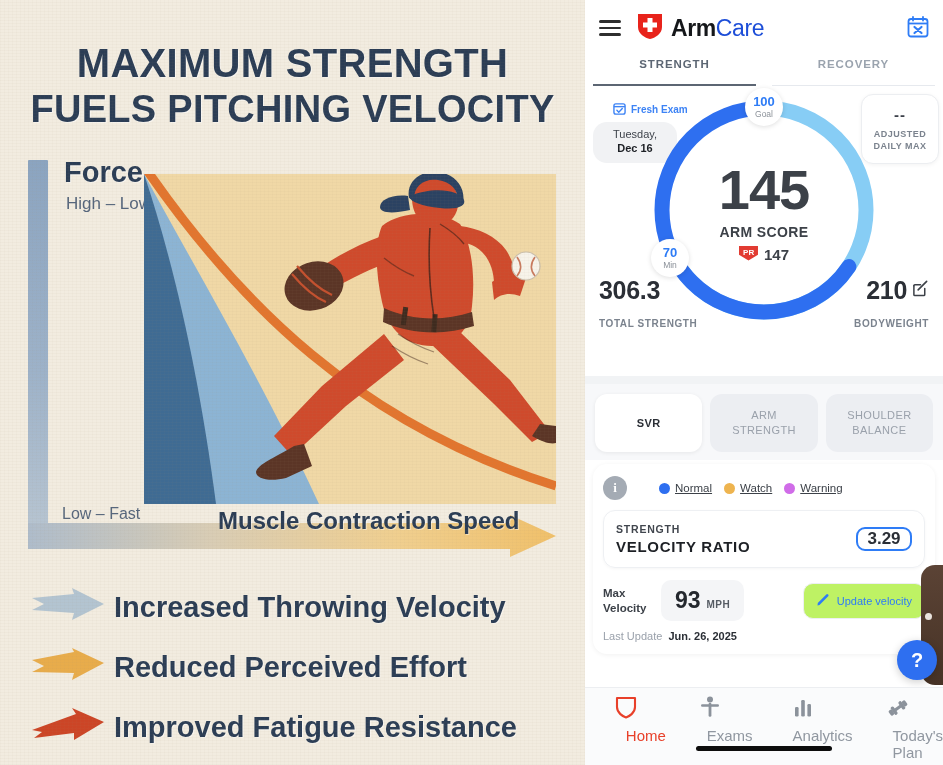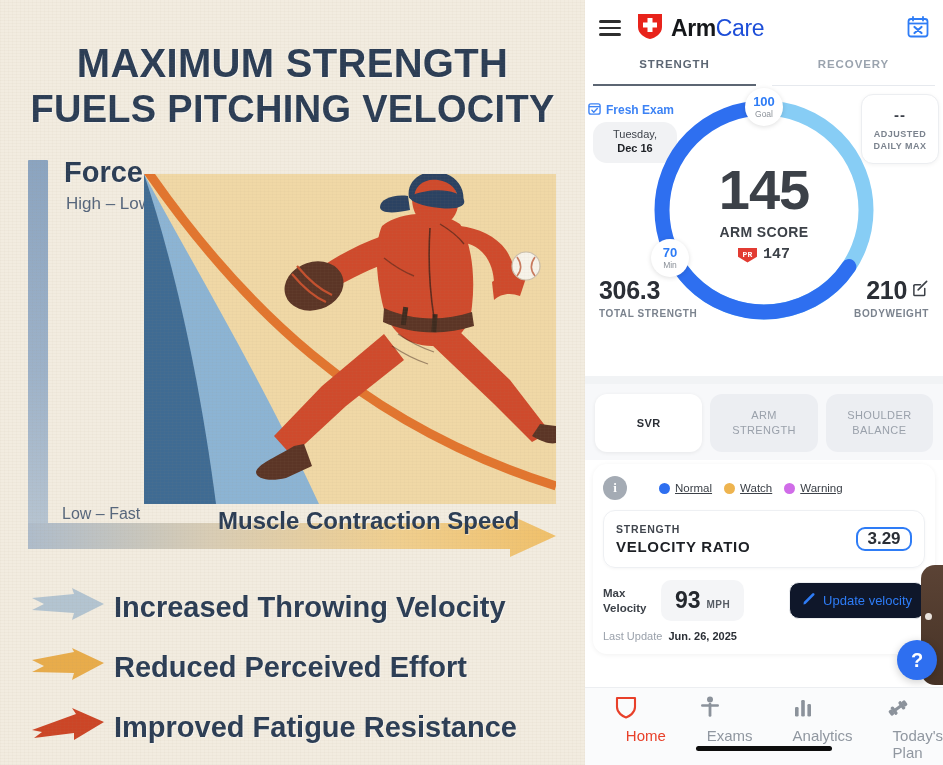--- a/index.html
+++ b/index.html
@@ -142,23 +142,23 @@
   .tab::after {
     content:""; position:absolute; left:8px; right:8px; bottom:0;
     height:1.5px; background:#e6e9ee;
   }
   .tab.active::after { background:#5c6673; height:2.5px; }
 
   .score-panel {
     position:relative; height: 290px; background:#fff;
   }
   .fresh-exam {
-    position:absolute; left:3px; top:16px;
+    position:absolute; left:28px; top:16px;
     display:flex; align-items:center; gap:5px;
-    font-size:12px; color:#3d83f5; font-weight:600;
+    font-size:10px; color:#3d83f5; font-weight:600;
   }
   .date-chip {
     position:absolute; left:8px; top:36px;
     background:#f1f2f4; border-radius: 14px;
     padding: 6px 14px 7px 14px;
     text-align:center; line-height:1.25;
     width: 84px;
   }
   .date-chip .d1 { font-size:11px; color:#3e434b; }
   .date-chip .d2 { font-size:11px; color:#1d2025; font-weight:bold; }
@@ -173,21 +173,21 @@
   .adj-card .dashes { font-size:15px; color:#3b4049; font-weight:bold; letter-spacing:1px; margin-bottom:6px;}
   .adj-card .lbl { font-size:9px; color:#7b838e; letter-spacing:0.5px; text-align:center; line-height:1.3; font-weight:600;}
 
   .ring-wrap { position:absolute; left:50%; top:8px; transform: translateX(-50%); width:232px; height:232px; }
   .ring-center {
     position:absolute; inset:0; display:flex; flex-direction:column;
     align-items:center; justify-content:center; padding-top: 4px;
   }
   .score-num { font-size: 56px; font-weight: bold; color:#3c4148; letter-spacing:-1px; line-height:1; }
   .score-lbl { font-size: 14px; font-weight: bold; color:#3c4148; letter-spacing:0.4px; margin-top: 6px; }
-  .pr-row { display:flex; align-items:flex-end; gap:6px; margin-top:6px;font-family:Liberation Mono, monospace; }
+  .pr-row { display:flex; align-items:flex-start; gap:6px; margin-top:6px; }
   .pr-badge {
     background:#e23b32; color:#fff; font-size:8px; font-weight:bold;
     padding: 2px 4px 4px 4px; letter-spacing:0.3px;
     clip-path: polygon(0 0, 100% 0, 100% 62%, 50% 100%, 0 62%);
     width:19px; text-align:center;
   }
   .pr-val { font-size:15px; color:#3c4148; font-weight:600; }
 
   .bubble {
     position:absolute; background:#fff; border-radius:50%;
@@ -197,21 +197,21 @@
   }
   .bubble .bv { font-size:13px; font-weight:bold; color:#2e7cf6; line-height:1; }
   .bubble .bl { font-size:8.5px; color:#8b9199; margin-top:1px; }
   .bubble-goal { left: 50%; transform: translateX(-50%); top: -6px; }
   .bubble-min { left: 3px; top: 145px; }
 
   .totals { position:absolute; left:0; right:0; top: 190px; }
   .total-left { position:absolute; left:14px; top:0; }
   .total-right { position:absolute; right:14px; top:0; text-align:right; }
   .tv { font-size:25px; font-weight:bold; color:#2b2f36; letter-spacing:-0.3px; }
-  .tl { font-size:10px; color:#7b838e; letter-spacing:0.6px; font-weight:600; margin-top:3px; }
+  .tl { font-size:10px; color:#7b838e; letter-spacing:0.6px; font-weight:600; margin-top:13px; }
   .bw-row { display:flex; align-items:center; gap:5px; justify-content:flex-end; }
 
   .sep { height:8px; background:#f1f3f5; }
 
   .metric-tabs {
     display:flex; gap:8px; padding: 10px 10px 8px 10px; background:#f7f8fa;
   }
   .mtab {
     flex:1; height:58px; border-radius:12px;
     display:flex; align-items:center; justify-content:center;
@@ -250,24 +250,24 @@
   }
   .vel-row { display:flex; align-items:center; margin-top: 12px; gap:10px; }
   .vel-lbl { font-size:11.5px; color:#3c4148; font-weight:bold; line-height:1.25; width:48px;}
   .vel-box {
     background:#f4f5f7; border-radius:10px; padding: 7px 14px;
     display:flex; align-items:baseline; gap:6px;
   }
   .vel-num { font-size:23px; font-weight:bold; color:#24282e; }
   .vel-unit { font-size:10px; color:#555b63; font-weight:bold; letter-spacing:0.4px; }
   .update-btn {
-    margin-left:auto; background:#0f172a; border:1px solid #edeff2;
+    margin-left:auto; background:#bef264; border:1px solid #edeff2;
     border-radius:10px; padding: 9px 12px;
     display:flex; align-items:center; gap:7px;
-    font-size:13px; color:#2e7cf6; cursor:pointer;
+    font-size:11px; color:#2e7cf6; cursor:pointer;
   }
   .last-update { margin-top: 9px; font-size:11px; color:#9aa1ab; }
   .last-update b { color:#2b2f36; }
 
   .avatar-strip {
     position:absolute; right:0; top:565px;
     width: 22px; height: 120px;
     background: linear-gradient(180deg,#5b4335,#473326);
     border-radius: 14px 0 0 14px;
   }

